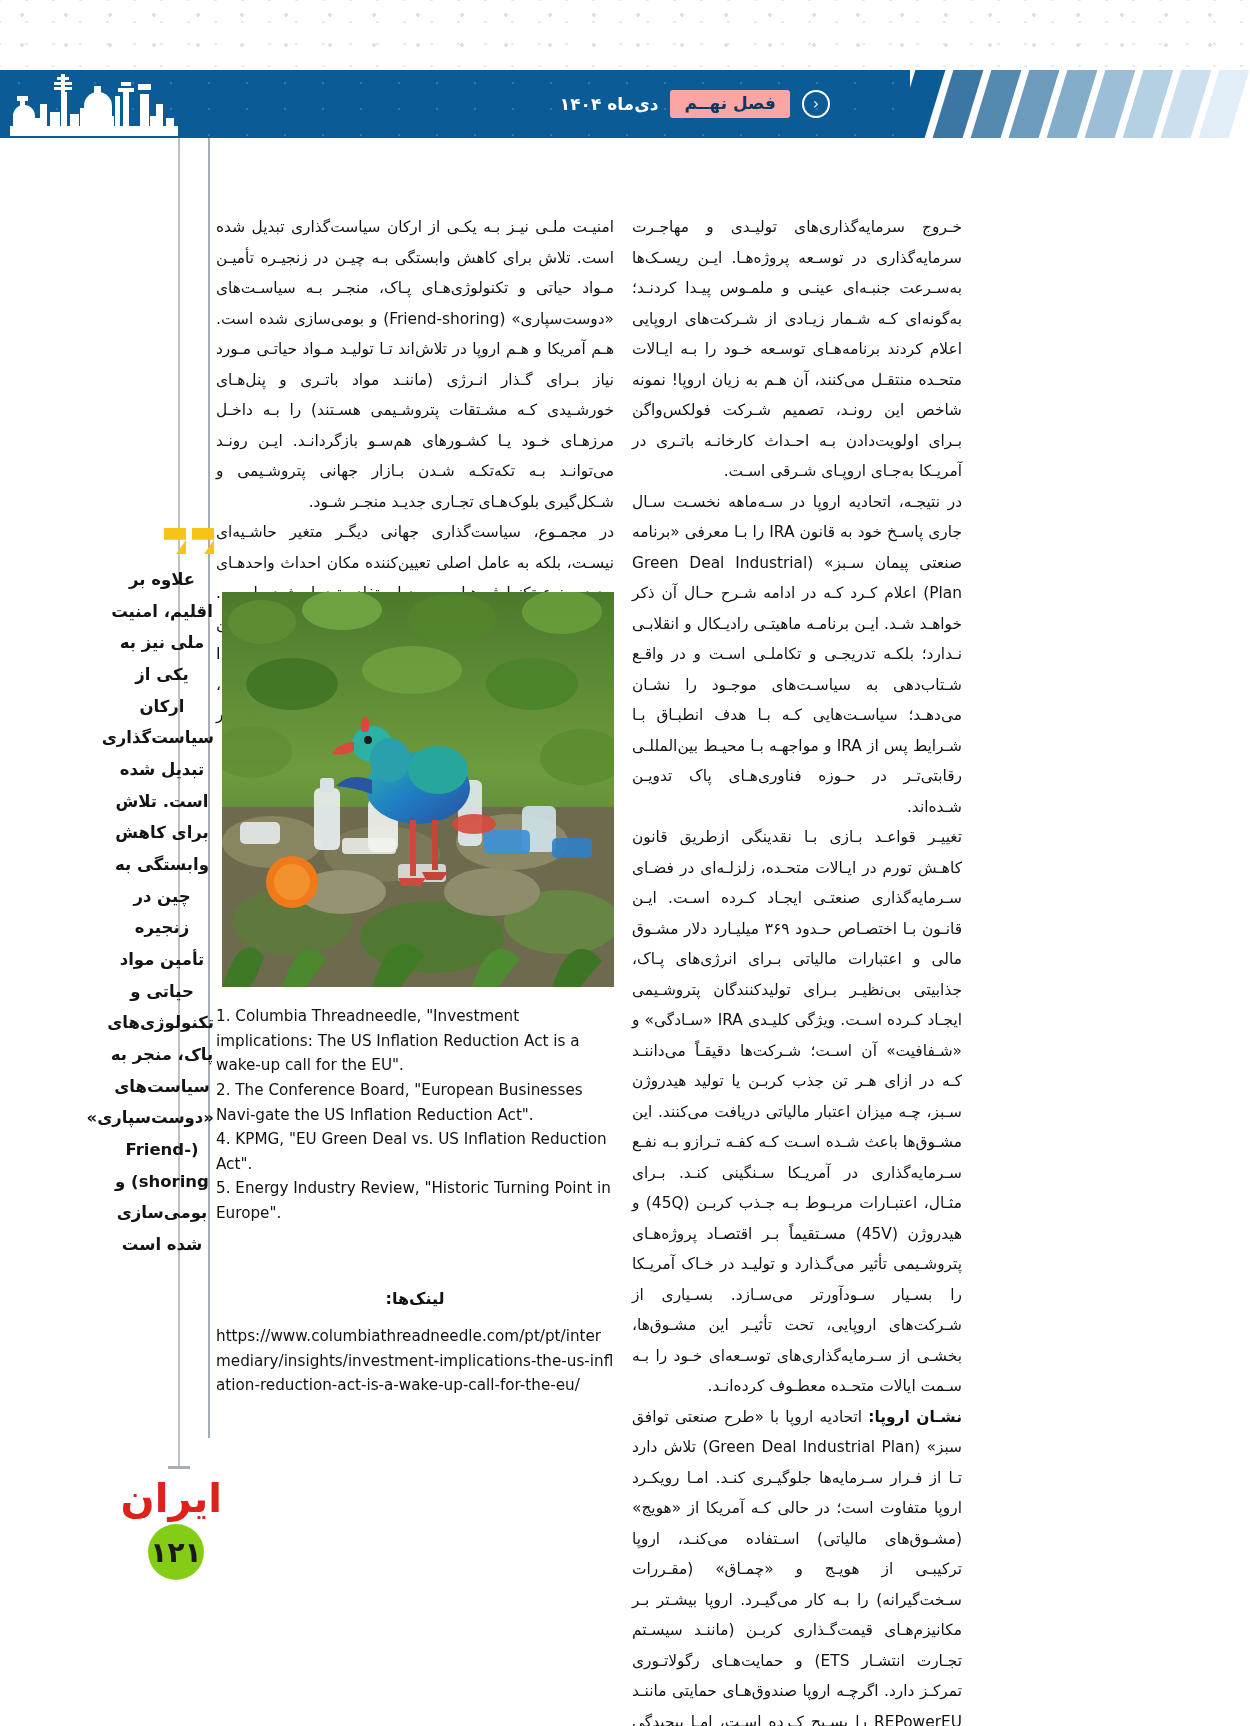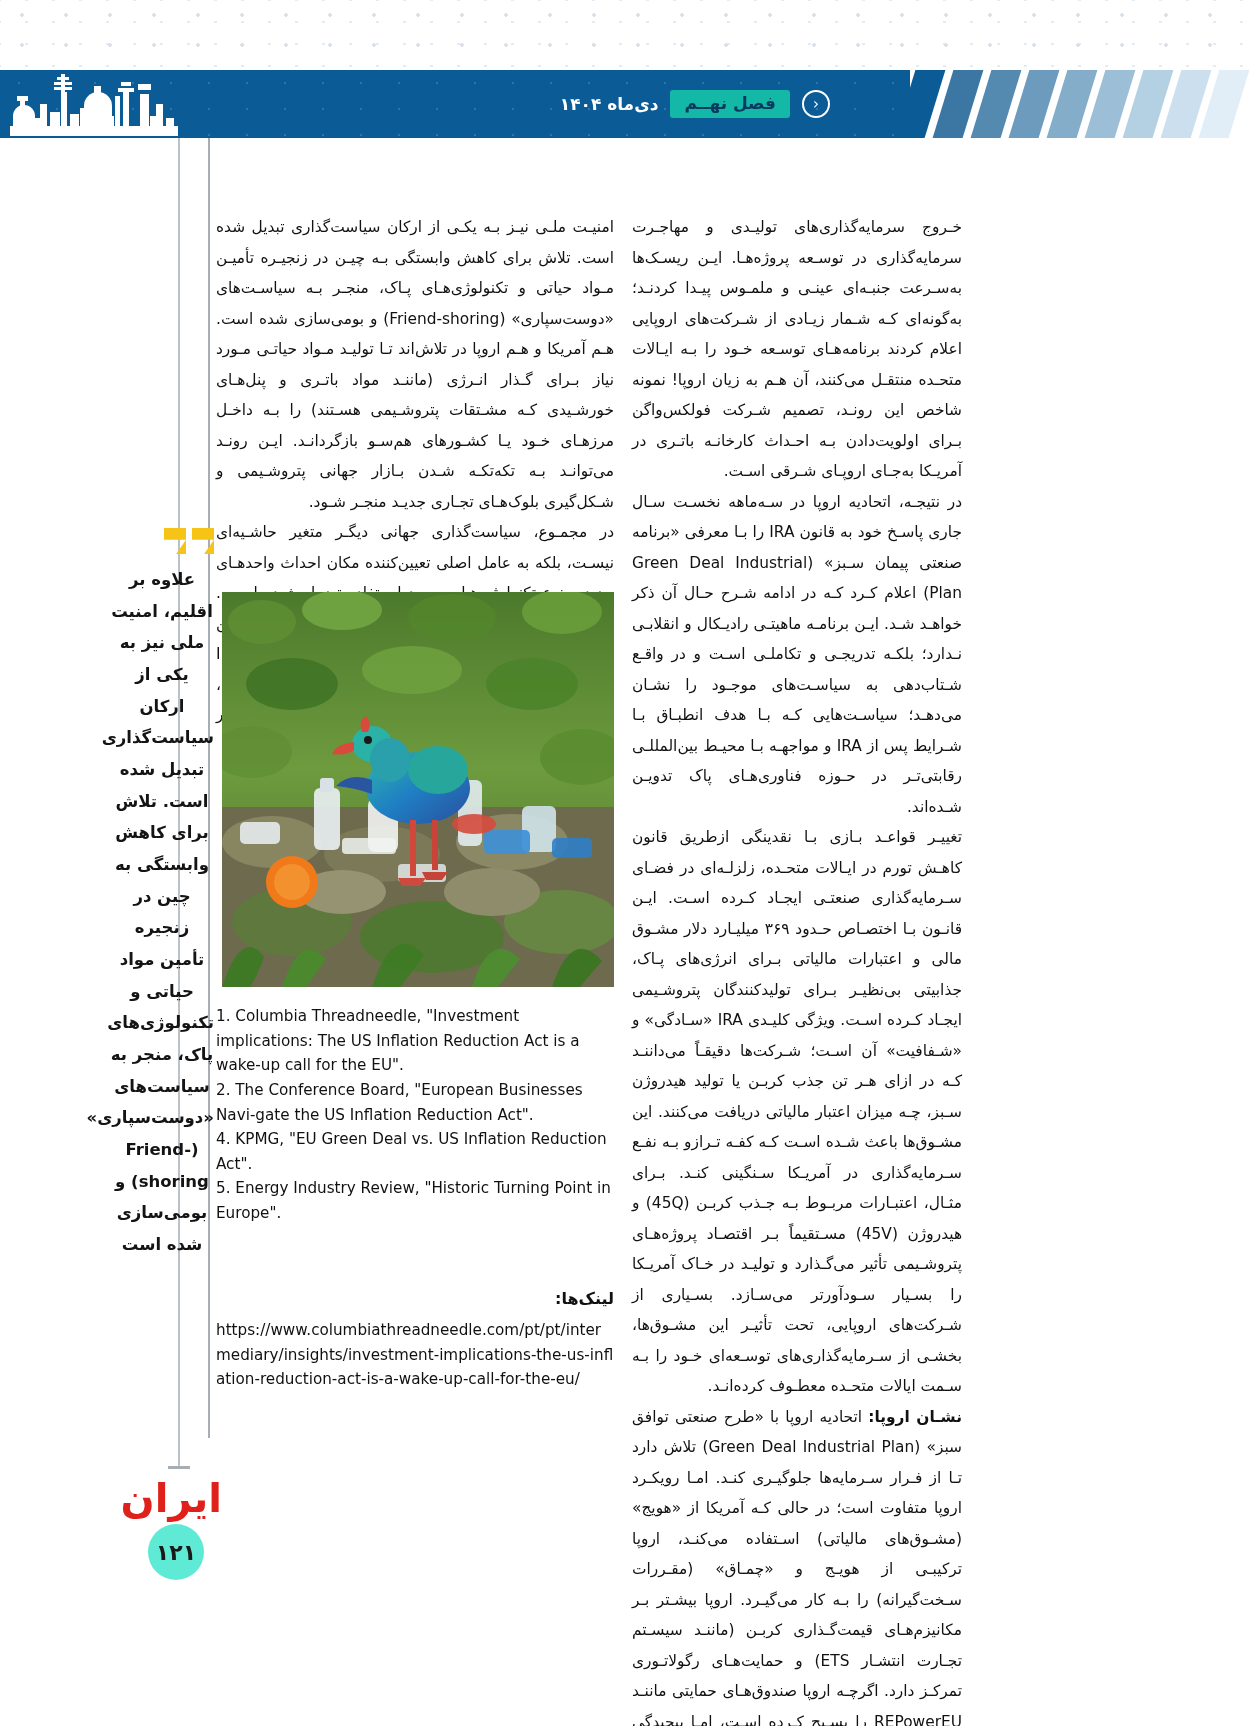--- a/index.html
+++ b/index.html
@@ -84,21 +84,21 @@
   .nav-arrow {
     width: 28px; height: 28px;
     border-radius: 50%;
     border: 2px solid #ffffff;
     color: #ffffff;
     display: flex; align-items: center; justify-content: center;
     font-size: 15px; line-height: 1;
     font-family: "DejaVu Sans", sans-serif;
   }
   .chapter-pill {
-    background: #14b8a6;
+    background: #fca5a5;
     color: #0b3a60;
     font-weight: bold;
     font-size: 17px;
     padding: 3px 14px 5px 14px;
     border-radius: 3px;
     letter-spacing: 1px;
   }
   .issue-date {
     color: #ffffff;
     font-size: 17px;
@@ -202,24 +202,24 @@
     left: 216px; top: 1286px;
     width: 398px;
     direction: ltr;
     text-align: left;
     color: #111;
     font-size: 15.2px;
     line-height: 1.62;
   }
   .links-title {
     direction: rtl;
-    text-align: right;
+    text-align: center;
     font-weight: bold;
     font-size: 16px;
-    margin-bottom: 6px;
+    margin-bottom: 12px;
   }
   .link-line { word-break: break-all; margin: 0; }
 
   
   .brand {
     position: absolute;
     left: 130px; top: 1478px;
     width: 92px;
   }
   .brand-word {
@@ -227,24 +227,24 @@
     font-size: 40px;
     font-weight: bold;
     line-height: 1;
     direction: rtl;
     letter-spacing: -1px;
   }
   .page-badge {
     margin: 6px auto 0 auto;
     width: 56px; height: 56px;
     border-radius: 50%;
-    background: #5eead4;
+    background: #84cc16;
     color: #1a1a1a;
     display: flex; align-items: center; justify-content: center;
-    font-size: 22px; font-weight: bold;
+    font-size: 28px; font-weight: bold;
     direction: rtl;
   }
 </style>
 </head>
 <body>
 
 <div class="page">
 
   <div class="dot-band"></div>
 

